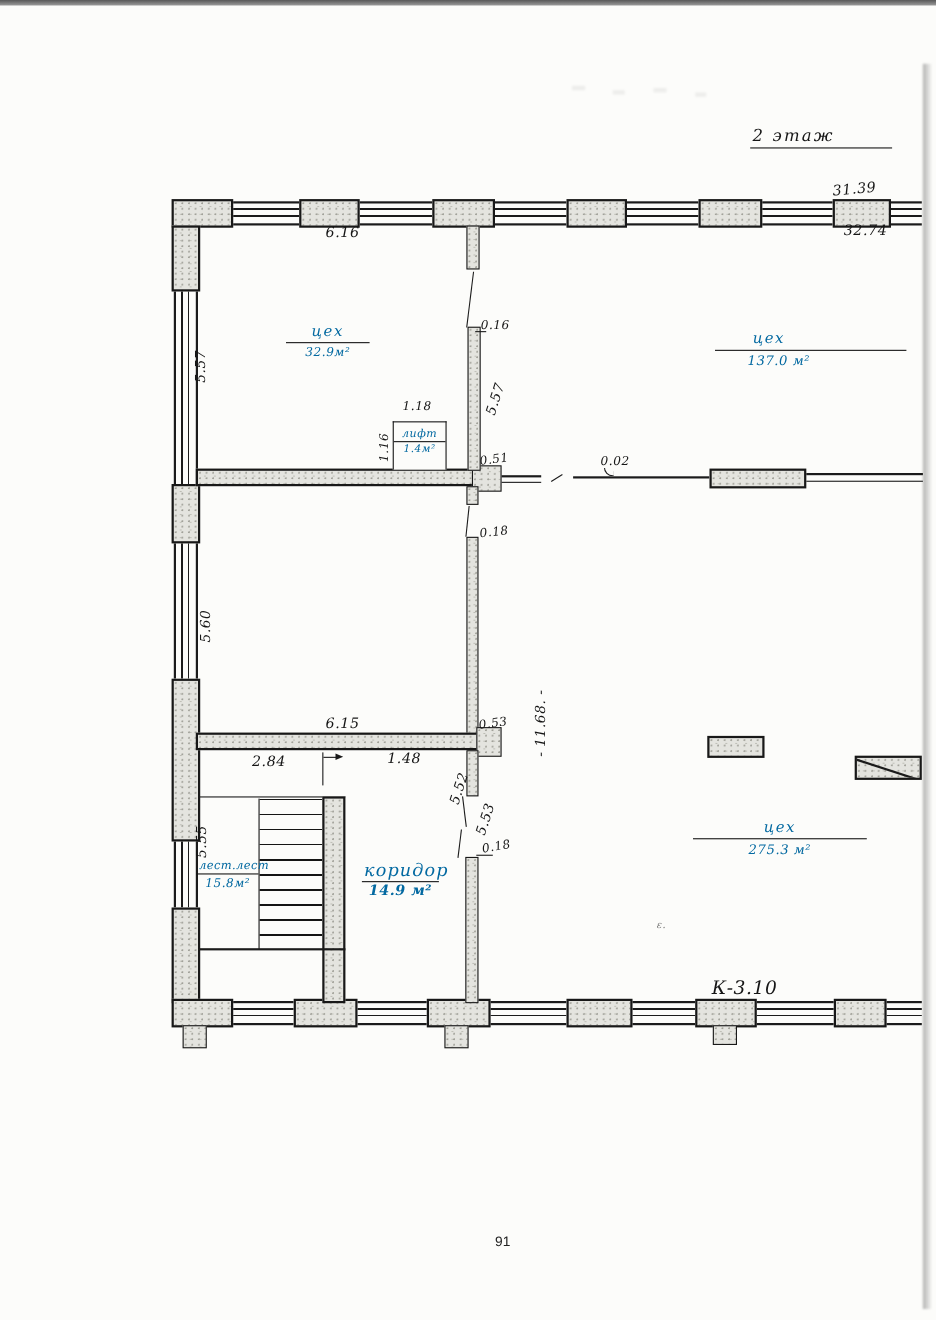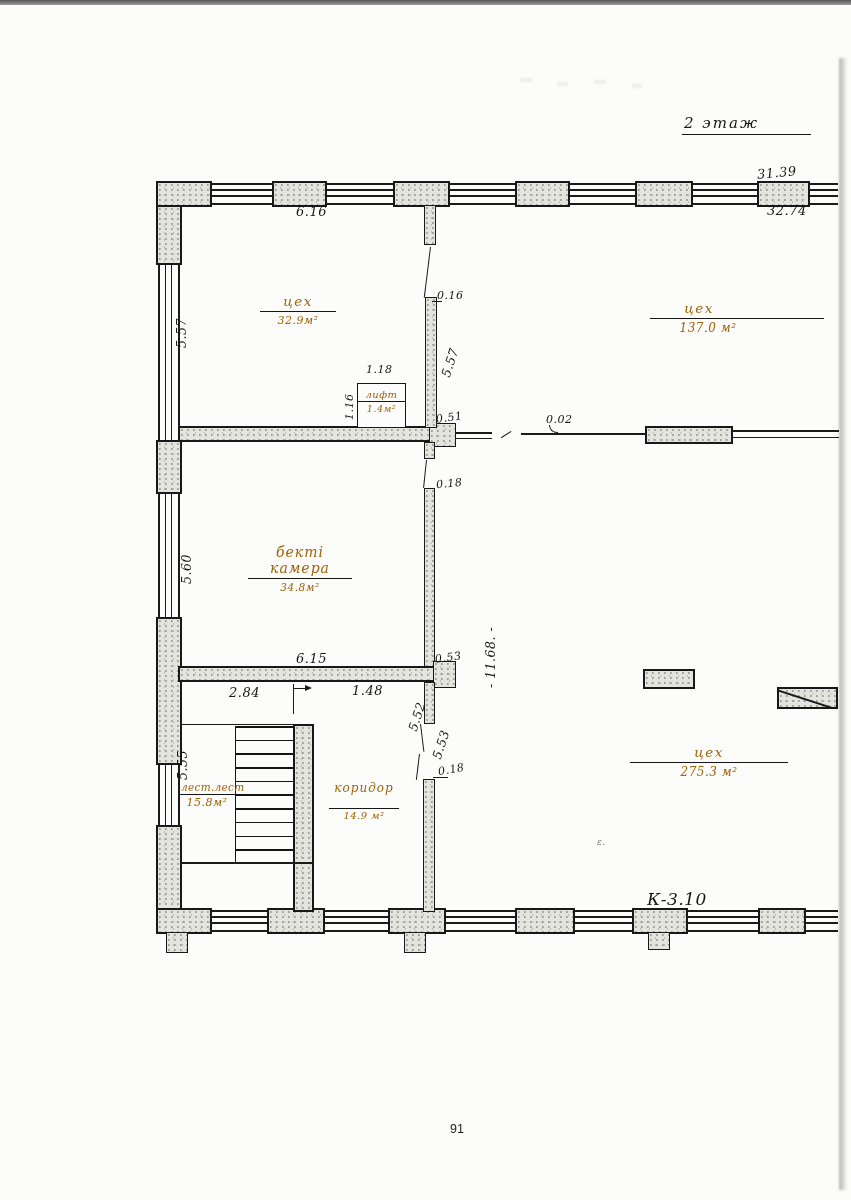--- a/index.html
+++ b/index.html
@@ -17,21 +17,21 @@
   .winv{position:absolute;box-sizing:border-box;width:22px;border-left:2.5px solid #1b1b1b;border-right:2.5px solid #1b1b1b;
     background:linear-gradient(to right, transparent 0 4.5px, #1b1b1b 4.5px 6px, transparent 6px 10.5px, #1b1b1b 10.5px 12px, transparent 12px);}
   .hl{position:absolute;border-top:1.5px solid #1b1b1b;}
   .vl{position:absolute;border-left:1.5px solid #1b1b1b;}
   .door{position:absolute;border-left:1.4px solid #1b1b1b;transform-origin:top left;}
   .hw{position:absolute;font-family:"DejaVu Serif",serif;font-style:italic;color:#161616;white-space:nowrap;line-height:1;letter-spacing:0.5px;}
   .dim{font-size:12.5px;}
   .sm{font-size:11px;}
   .dimv{transform:rotate(-90deg);transform-origin:left top;}
   .dimsl{transform:rotate(-72deg);transform-origin:left top;}
-  .room{position:absolute;text-align:center;color:#a16207;font-family:"DejaVu Serif",serif;font-style:italic;}
+  .room{position:absolute;text-align:center;color:#0369a1;font-family:"DejaVu Serif",serif;font-style:italic;}
   .rname{display:block;border-bottom:1.6px solid #161616;padding:0 2px 2px;font-size:13.5px;letter-spacing:1.5px;}
   .rarea{display:block;font-size:11px;padding-top:2px;letter-spacing:0.5px;}
   .speck{position:absolute;background:rgba(0,0,0,0.06);filter:blur(1px);}
 </style>
 </head>
 <body>
 
 <div class="page">
 
   <div class="abs" style="left:0;top:0;width:851px;height:5px;background:linear-gradient(to bottom,#585858,#9b9b9b);"></div>
@@ -128,33 +128,29 @@
   <div class="room" style="left:650px;top:300px;width:174px;">
     <span class="rname" style="padding-right:78px;">цех</span>
     <span class="rarea" style="padding-right:58px;font-size:12px;">137.0 м²</span>
   </div>
 
   <div class="room" style="left:358px;top:389px;width:47px;">
     <span class="rname" style="font-size:10px;letter-spacing:0.5px;padding-bottom:1px;">лифт</span>
     <span class="rarea" style="font-size:9.5px;padding-top:1px;">1.4м²</span>
   </div>
 
-  <div class="room" style="left:248px;top:544px;width:104px;">
-    <span class="rname" style="font-size:14px;letter-spacing:1px;">бекті камера</span>
-    <span class="rarea" style="font-size:10.5px;">34.8м²</span>
-  </div>
 
   <div class="room" style="left:179px;top:781px;width:56px;">
     <span class="rname" style="font-size:10.5px;letter-spacing:0.3px;padding-bottom:1px;">лест.лест</span>
     <span class="rarea" style="font-size:11px;padding-top:1px;">15.8м²</span>
   </div>
 
   <div class="room" style="left:329px;top:781px;width:70px;">
-    <span class="rname" style="font-size:12px;letter-spacing:1px;padding-bottom:13px;">коридор</span>
-    <span class="rarea" style="font-size:10px;padding-top:1px;">14.9 м²</span>
+    <span class="rname" style="font-size:16px;letter-spacing:1px;padding-bottom:1px;">коридор</span>
+    <span class="rarea" style="font-size:13px;padding-top:1px;font-weight:bold;">14.9 м²</span>
   </div>
 
   <div class="room" style="left:630px;top:744px;width:158px;">
     <span class="rname">цех</span>
     <span class="rarea" style="font-size:12px;">275.3 м²</span>
   </div>
 
   <div class="hw dim" style="left:757px;top:166px;font-size:13px;transform:rotate(-5deg);">31.39</div>
   <div class="hw dim" style="left:767px;top:204px;font-size:13px;">32.74</div>
   <div class="hw dim" style="left:296px;top:205px;font-size:13px;">6.16</div>

